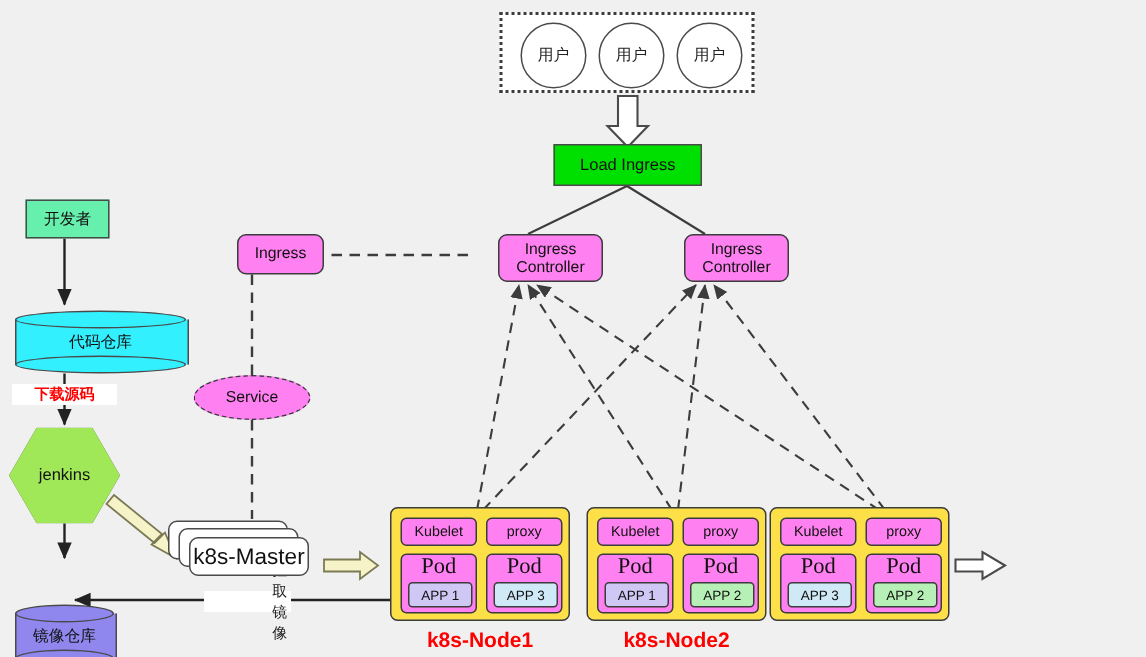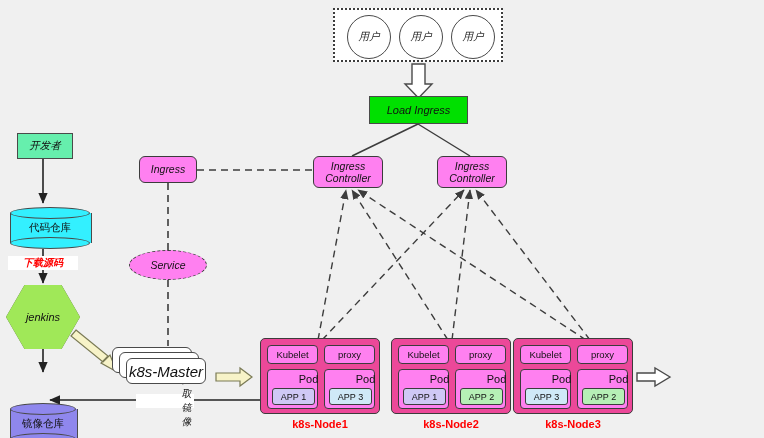--- a/index.html
+++ b/index.html
@@ -5,21 +5,21 @@
 <style>
   html,body{margin:0;padding:0;}
   body{
     width:764px;height:438px;
     background:#f0f0f0;
     font-family:"Liberation Sans","DejaVu Sans",sans-serif;
     overflow:hidden;
     position:relative;
   }
   #canvas{position:absolute;left:0;top:0;width:764px;height:438px;}
-  .node{position:absolute;box-sizing:border-box;display:flex;align-items:center;justify-content:center;text-align:center;font-style:italic;}
+  .node{position:absolute;box-sizing:border-box;display:flex;align-items:center;justify-content:center;text-align:center;}
   svg.wires{position:absolute;left:0;top:0;width:764px;height:438px;pointer-events:none;}
 
   
   #users-group{
     left:333px;top:8px;width:170px;height:54px;
     background:#fff;border:2px dotted #3c3c3c;
   }
   .user-circle{
     position:absolute;width:42px;height:42px;border-radius:50%;
     background:#fff;border:1.5px solid #4a4a4a;
@@ -30,21 +30,21 @@
   
   #load-balance{
     left:369px;top:96px;width:99px;height:28px;
     background:#00e000;border:1.5px solid #4a4a4a;
     font-size:11px;color:#111;
   }
 
   
   .pinkbox{
     background:#ff80f0;border:1.5px solid #3c3c3c;border-radius:6px;
-    font-size:10.5px;color:#111;line-height:1.15;
+    font-size:10.5px;color:#111;line-height:1.15;margin-left:19px;
   }
   #ingress{left:139px;top:156px;width:58px;height:27px;}
   #ingress-controller-1{left:313px;top:156px;width:70px;height:32px;}
   #ingress-controller-2{left:437px;top:156px;width:70px;height:32px;}
 
   
   #service{
     left:129px;top:250px;width:78px;height:30px;
     background:#ff80f0;border:1.5px dashed #3c3c3c;border-radius:50%;
     font-size:10.5px;color:#111;
@@ -65,21 +65,21 @@
     position:absolute;left:0;width:100%;height:12px;border-radius:50%;
     border:1.5px solid #4a4a4a;box-sizing:border-box;
   }
   .cyl-top{top:0;}
   .cyl-bot{bottom:0;}
   .cyl-label{
     position:absolute;left:0;top:0;width:100%;height:100%;
     display:flex;align-items:center;justify-content:center;
     font-size:10.5px;color:#111;z-index:3;
   }
-  #code-repo{left:10px;top:207px;width:80px;height:42px;}
+  #code-repo{left:10px;top:207px;width:66px;height:42px;padding-left:48px;}
   #code-repo .cyl-body,#code-repo .cyl-top,#code-repo .cyl-bot{background:#33f0ff;}
   #image-repo{left:10px;top:374px;width:66px;height:42px;margin-top:29px;}
   #image-repo .cyl-body,#image-repo .cyl-top,#image-repo .cyl-bot{background:#8f87ed;}
 
   #download-label{
     left:8px;top:256px;width:70px;height:14px;
     background:#fff;font-size:10px;color:#ff0000;font-weight:bold;
   }
   #pull-label{
     left:136px;top:394px;width:58px;height:14px;
@@ -106,56 +106,56 @@
     box-sizing:border-box;
   }
   .stack-card.c1{left:0;top:0;width:80px;height:26px;}
   .stack-card.c2{left:7px;top:5px;width:80px;height:26px;}
   .stack-card.c3{left:14px;top:11px;width:80px;height:26px;
     display:flex;align-items:center;justify-content:center;font-size:15px;color:#111;}
 
   
   .k8snode{
     position:absolute;box-sizing:border-box;
-    background:#ec4899;border:1.5px solid #3c3c3c;border-radius:5px;
+    background:#fde047;border:1.5px solid #3c3c3c;border-radius:5px;
   }
   #k8s-node1{left:260px;top:338px;width:120px;height:76px;}
   #k8s-node2{left:391px;top:338px;width:120px;height:76px;}
   #k8s-node3{left:513px;top:338px;width:120px;height:76px;}
   .comp{
     position:absolute;box-sizing:border-box;
     background:#ff80f0;border:1.5px solid #3c3c3c;border-radius:4px;
     display:flex;align-items:center;justify-content:center;
     font-size:9.5px;color:#111;
   }
   .comp.kubelet{left:6px;top:6px;width:51px;height:19px;}
   .comp.proxy{left:63px;top:6px;width:51px;height:19px;}
   .pod{
     position:absolute;box-sizing:border-box;
     background:#ff80f0;border:1.5px solid #3c3c3c;border-radius:4px;
   }
   .pod.p1{left:6px;top:30px;width:51px;height:40px;}
   .pod.p2{left:63px;top:30px;width:51px;height:40px;}
   .pod-title{
-    position:absolute;left:16px;top:1px;width:100%;height:15px;
-    display:flex;align-items:center;justify-content:center;
-    font-size:11px;color:#111;
+    position:absolute;left:0;top:1px;width:100%;height:15px;
+    display:flex;align-items:center;justify-content:center;
+    font-size:15px;color:#111;font-family:Liberation Serif, serif;
   }
   .app{
     position:absolute;left:4px;bottom:3px;width:43px;height:17px;
     box-sizing:border-box;border:1.5px solid #3c3c3c;border-radius:3px;
     display:flex;align-items:center;justify-content:center;
     font-size:9px;color:#111;
   }
   .app.app1{background:#cfc8f5;}
   .app.app2{background:#b6f0b6;}
   .app.app3{background:#cfe9f7;}
   .node-label{
     position:absolute;width:120px;top:418px;
-    text-align:center;font-size:11px;font-weight:bold;color:#ff0000;
+    text-align:center;font-size:14px;font-weight:bold;color:#ff0000;
   }
 
   
   #right-panel{
     left:672px;top:163px;width:60px;height:250px;
     background:#fff;border:1.5px solid #3c3c3c;border-radius:4px;
   }
   .sysbox{
     position:absolute;left:8px;width:46px;height:20px;box-sizing:border-box;
     border:1.5px solid #8a7a5a;border-radius:2px;
@@ -365,17 +365,16 @@
         <span>APP 3</span>
       </div>
     </div>
     <div class="pod p2">
       <div class="pod-title">Pod</div>
       <div class="app app2">
         <span>APP 2</span>
       </div>
     </div>
   </div>
-  <div class="node-label" style="left:513px;">k8s-Node3</div>
 
 
 
 </div>
 
 </body></html>

